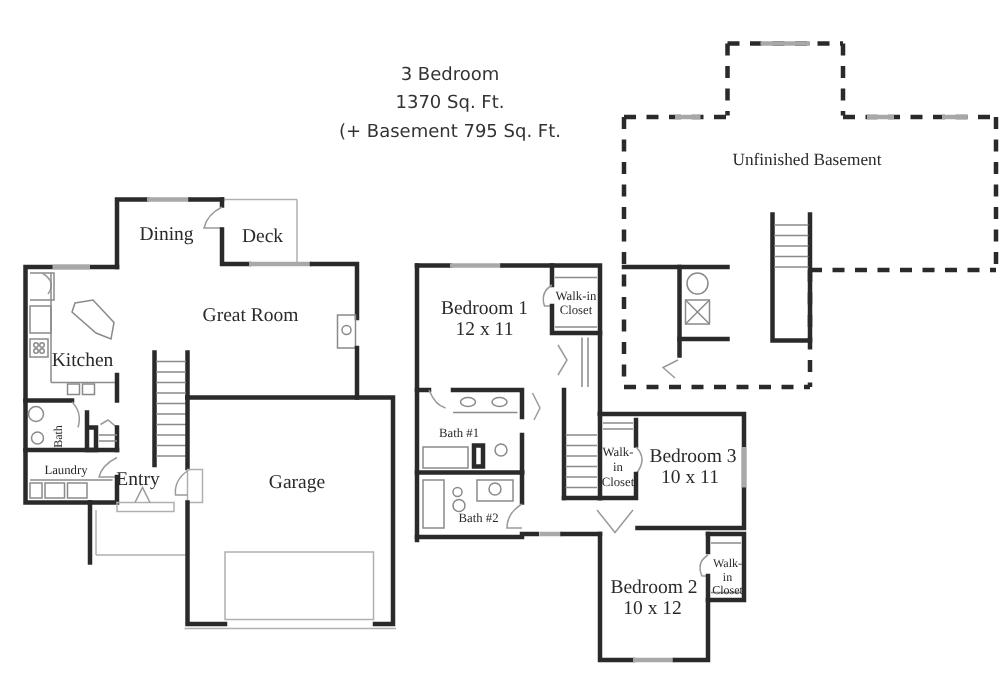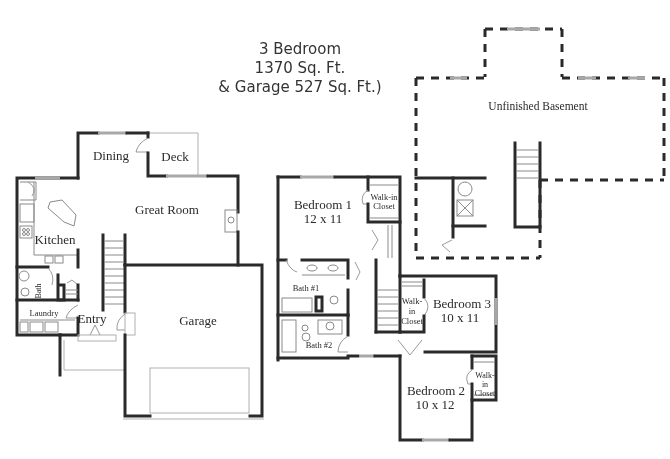--- a/index.html
+++ b/index.html
@@ -6,30 +6,30 @@
   body { width: 670px; height: 459px; overflow: hidden; position: relative; font-family: "Liberation Serif", serif; }
   #plan { position: absolute; left: 0; top: 0; width: 670px; height: 459px; }
   .wall { stroke: #2a2a2a; stroke-width: 3; fill: none; stroke-linecap: square; }
   .thin { stroke: #8a8a8a; stroke-width: 1; fill: none; }
   .lt { stroke: #b0b0b0; stroke-width: 1; fill: none; }
   .win { stroke: #a8a8a8; stroke-width: 3; fill: none; }
   .dash { stroke: #2a2a2a; stroke-width: 3; fill: none; stroke-dasharray: 8 7; }
   .door { stroke: #9a9a9a; stroke-width: 1; fill: none; }
   .room { font-family: "Liberation Serif", serif; fill: #2a2a2a; }
   .title { position: absolute; left: 200px; top: 40px; width: 200px; text-align: center;
-           font-family: "DejaVu Sans", sans-serif; font-size: 15px; line-height: 19px; color: #333; }
+           font-family: "DejaVu Sans", sans-serif; font-size: 12px; line-height: 19px; color: #333; }
   .title div { white-space: nowrap; }
 </style>
 </head>
 <body>
 
 <div class="title">
   <div>3 Bedroom</div>
   <div>1370 Sq. Ft.</div>
-  <div>&amp; Garage 527 Sq. Ft.)</div>
+  <div>(+ Basement 795 Sq. Ft.</div>
 </div>
 
 <svg id="plan" viewBox="0 0 670 459" xmlns="http://www.w3.org/2000/svg">
 
   <g>
 
     <path class="wall" d="M78,178 L78,133 L98,133"></path>
     <line class="win" x1="98" y1="133" x2="127" y2="133"></line>
     <path class="wall" d="M127,133 L148,133"></path>
     <line class="lt" x1="148" y1="133" x2="198" y2="133"></line>

